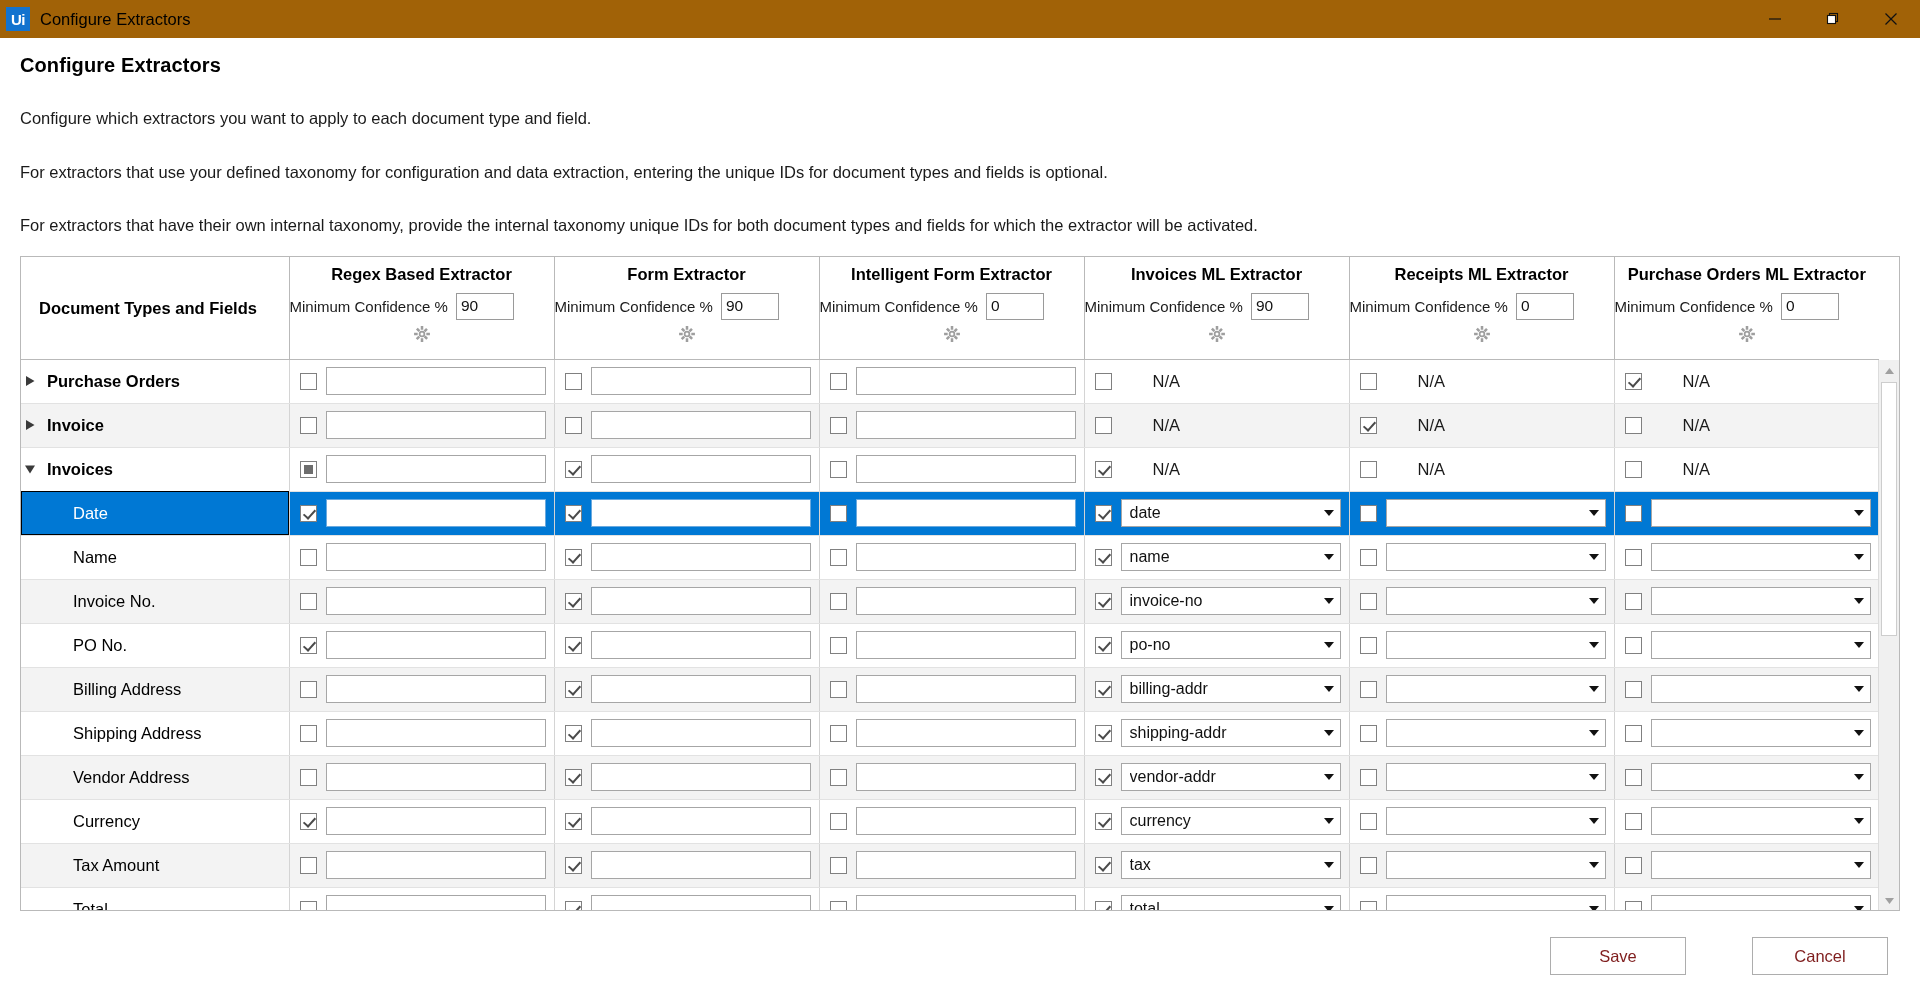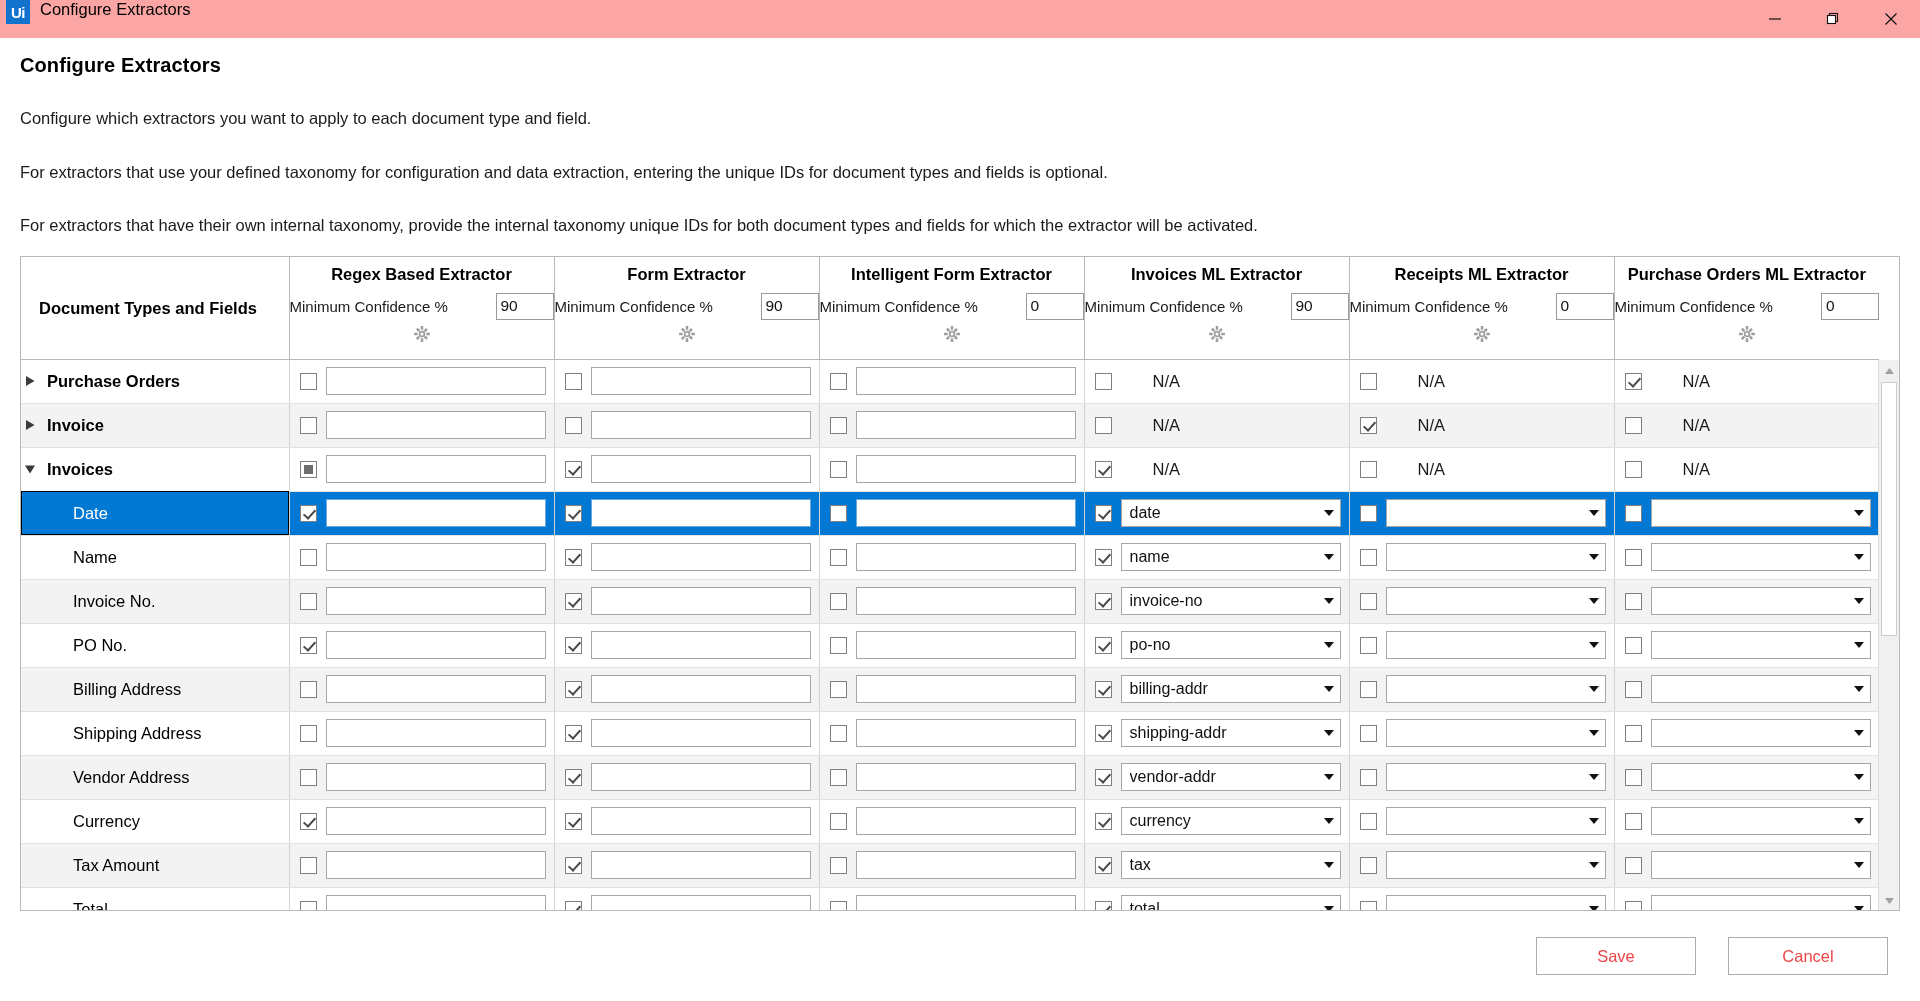--- a/index.html
+++ b/index.html
@@ -8,22 +8,22 @@
     width: 1920px; height: 1001px;
     background: #ffffff;
     font-family: "Liberation Sans", sans-serif;
     overflow: hidden;
   }
 
   
   #titlebar {
     height: 38px;
     display: flex;
-    align-items: flex-start;
-    background: #fca5a5;
+    align-items: center;
+    background: #a16207;
     position: relative;
   }
   #app-logo {
     width: 24px; height: 24px;
     margin-left: 6px;
     background: #1273cf;
     color: #ffffff;
     font-size: 15px;
     font-weight: bold;
     display: flex;
@@ -98,21 +98,21 @@
     font-size: 16.5px;
     font-weight: bold;
     color: #000000;
     text-align: center;
     padding-top: 8px;
     white-space: nowrap;
   }
   .conf-row {
     display: flex;
     align-items: center;
-    justify-content: space-between;
+    justify-content: flex-start;
     gap: 8px;
     margin-top: 9px;
   }
   .conf-label {
     font-size: 15px;
     color: #1a1a1a;
     font-weight: normal;
     white-space: nowrap;
   }
   .conf-input {
@@ -291,27 +291,27 @@
     left: 0; right: 0;
     bottom: 0;
     height: 90px;
     display: flex;
     align-items: center;
     justify-content: flex-end;
     padding-right: 32px;
     gap: 32px;
   }
   .fbtn {
-    width: 160px; height: 38px;
+    width: 136px; height: 38px;
     border: 1px solid #adadad;
     background: #ffffff;
     font-family: "Liberation Sans", sans-serif;
     font-size: 16.5px;
-    color: #ef4444;
-    display: flex; align-items: center; justify-content: center;
+    color: #7f1d1d;
+    display: flex; align-items: center; justify-content: center; margin-left: 34px;
   }
 </style>
 </head>
 <body>
 
 <div id="titlebar">
   <div id="app-logo">Ui</div>
   <div id="titlebar-text">Configure Extractors</div>
   <div class="wincontrols">
     <div class="wbtn">

